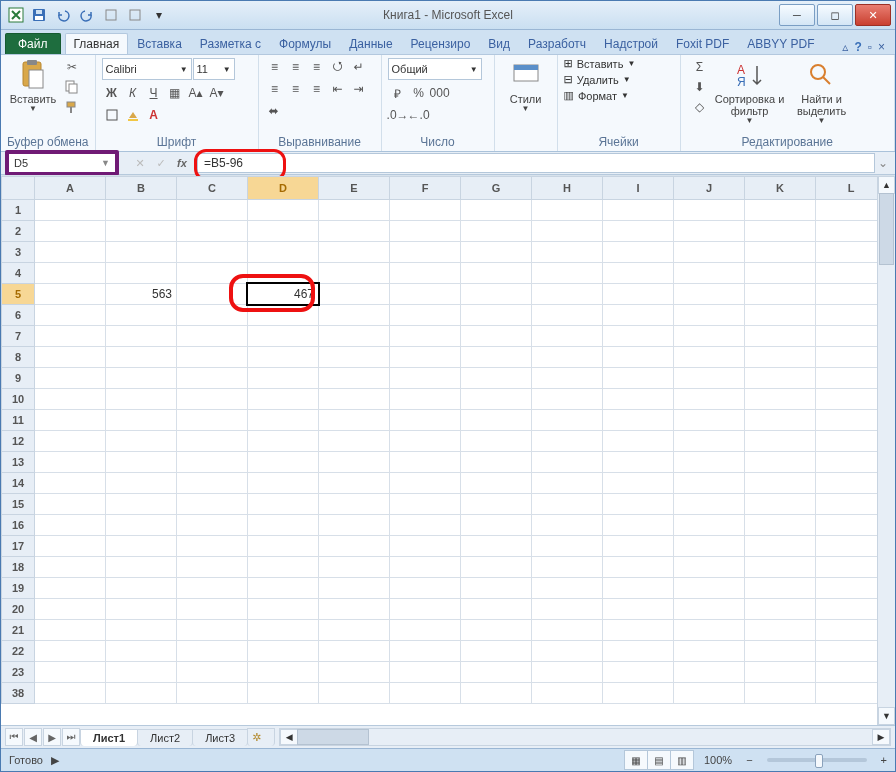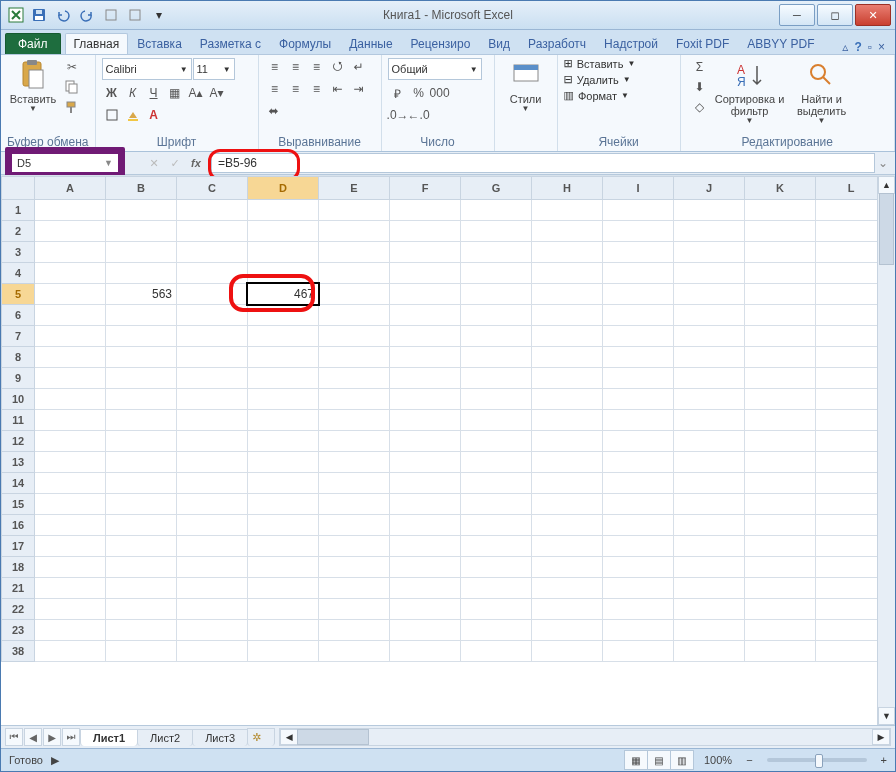--- a/index.html
+++ b/index.html
@@ -25,21 +25,21 @@
   .group-body{flex:1;display:flex;align-items:flex-start;}
   .group-label{text-align:center;font-size:12px;color:#5b7596;padding:1px 0 2px;white-space:nowrap;}
   .big-btn{display:flex;flex-direction:column;align-items:center;width:52px;padding-top:2px;font-size:11px;color:#444;text-align:center;line-height:1.1;}
   .big-btn .ic{width:32px;height:32px;margin-bottom:2px;display:flex;align-items:center;justify-content:center;}
   .stack{display:flex;flex-direction:column;gap:0;margin-left:3px;}
   .mini{width:20px;height:20px;display:flex;align-items:center;justify-content:center;font-size:12px;color:#555;}
   .combo{height:20px;border:1px solid #b4c7da;background:#fff;font-size:11px;padding:0 3px;display:flex;align-items:center;margin:1px 0;}
   .row{display:flex;gap:1px;}
   
   .formula-bar{height:22px;background:#e7eef6;display:flex;align-items:center;border-bottom:1px solid #b6c9dc;padding:0 4px;}
-  .namebox{width:96px;height:18px;background:#fff;border:7px solid #701a75;font-size:11px;display:flex;align-items:center;padding:0 5px;border-radius:2px;margin-right:20px;}
+  .namebox{width:96px;height:18px;background:#fff;border:4px solid #701a75;font-size:11px;display:flex;align-items:center;padding:0 5px;border-radius:2px;margin-right:12px;}
   .namebox .dd{margin-left:auto;font-size:9px;color:#888;}
   .fx-ctrls{display:flex;align-items:center;gap:3px;margin-right:6px;}
   .fx-btn{width:18px;height:18px;display:flex;align-items:center;justify-content:center;color:#666;font-size:11px;}
   .fbox{flex:1;height:18px;background:#fff;border:1px solid #b4c7da;display:flex;align-items:center;font-size:12px;position:relative;padding:0 6px;}
   .fbox .highlight{position:absolute;left:-4px;top:-5px;width:86px;height:26px;border:3px solid #e11;border-radius:12px;pointer-events:none;}
   
   .grid-wrap{flex:1;display:flex;flex-direction:column;background:#fff;overflow:hidden;border-top:1px solid #d8e2ec;}
   .sheet{flex:1;overflow:hidden;position:relative;}
   table.sheet-tbl{border-collapse:collapse;table-layout:fixed;}
   .colh{background:#e7eef6;border:1px solid #c8d4e1;text-align:center;font-size:11px;color:#555;height:20px;}
@@ -631,20 +631,50 @@
               <td class="cell"></td>
               <td class="cell"></td>
               <td class="cell"></td>
               <td class="cell"></td>
               <td class="cell"></td>
               <td class="cell"></td>
               <td class="cell"></td>
               <td class="cell"></td>
             </tr>
             <tr>
+              <th class="rowh">19</th>
+              <td class="cell"></td>
+              <td class="cell"></td>
+              <td class="cell"></td>
+              <td class="cell"></td>
+              <td class="cell"></td>
+              <td class="cell"></td>
+              <td class="cell"></td>
+              <td class="cell"></td>
+              <td class="cell"></td>
+              <td class="cell"></td>
+              <td class="cell"></td>
+              <td class="cell"></td>
+            </tr>
+            <tr>
+              <th class="rowh">20</th>
+              <td class="cell"></td>
+              <td class="cell"></td>
+              <td class="cell"></td>
+              <td class="cell"></td>
+              <td class="cell"></td>
+              <td class="cell"></td>
+              <td class="cell"></td>
+              <td class="cell"></td>
+              <td class="cell"></td>
+              <td class="cell"></td>
+              <td class="cell"></td>
+              <td class="cell"></td>
+            </tr>
+            <tr>
               <th class="rowh">21</th>
               <td class="cell"></td>
               <td class="cell"></td>
               <td class="cell"></td>
               <td class="cell"></td>
               <td class="cell"></td>
               <td class="cell"></td>
               <td class="cell"></td>
               <td class="cell"></td>
               <td class="cell"></td>

